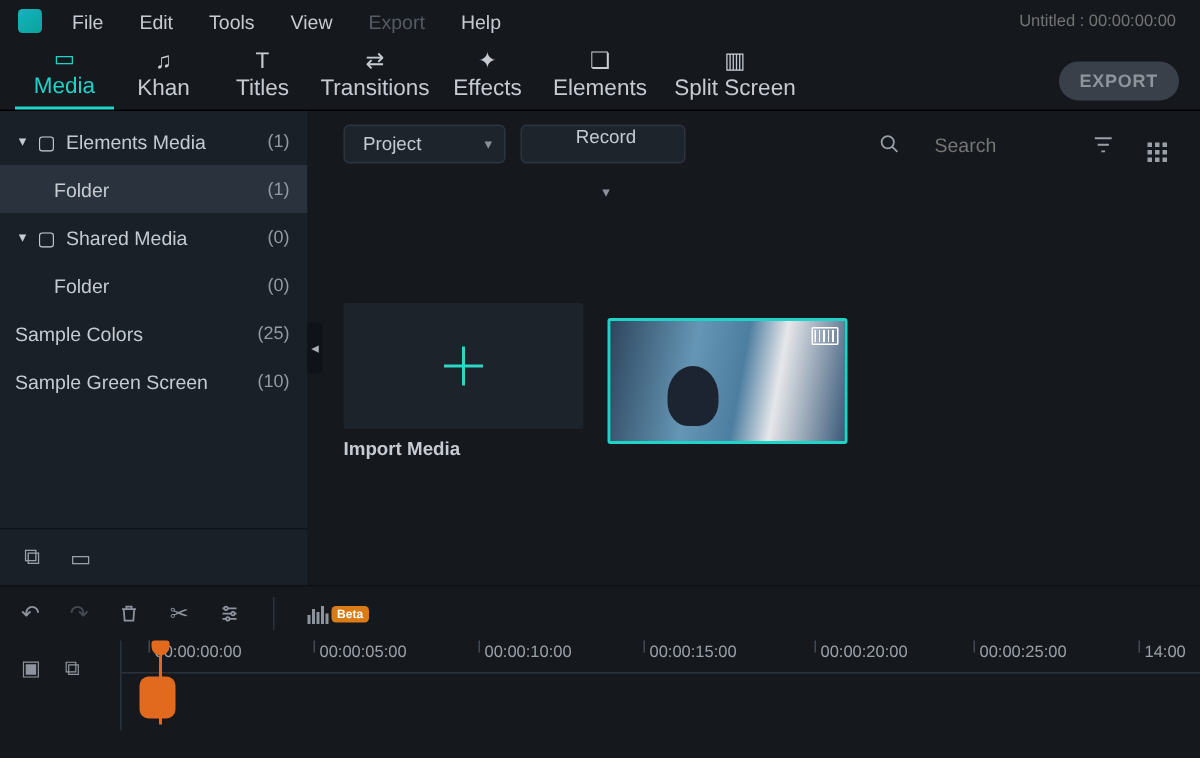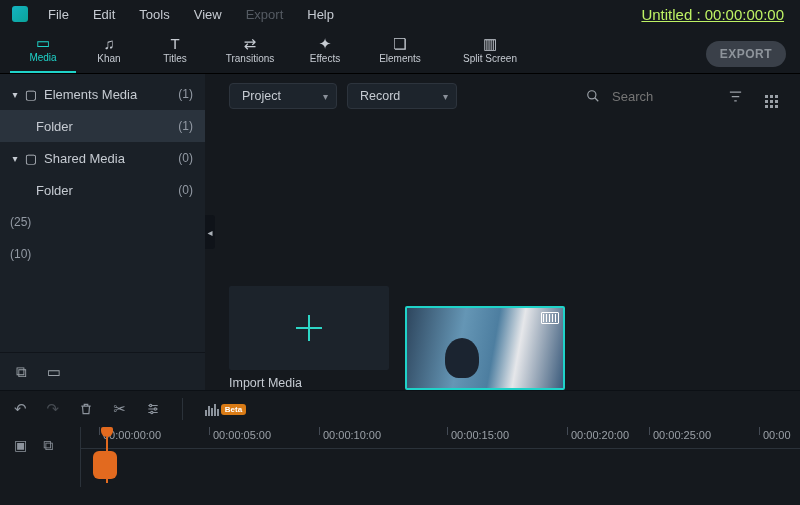--- a/index.html
+++ b/index.html
@@ -3,56 +3,56 @@
 <meta charset="utf-8">
 <style>
   * { margin:0; padding:0; box-sizing:border-box; font-family:"Segoe UI",Arial,sans-serif; }
   body { width:800px; height:505px; background:#15191e; color:#c6cbd2; overflow:hidden; font-size:13px; user-select:none; }
   .menubar { height:28px; display:flex; align-items:center; padding:0 12px; background:#15191e; }
   .app-ico { width:16px; height:16px; background:linear-gradient(135deg,#14b3c1 0%,#0aa39a 100%); border-radius:3px; margin-right:8px; }
   .app-tl { font-size:13px; color:#cfd3d8; margin-right:12px; }
   .menu-it { padding:0 12px; font-size:13px; color:#c6cbd2; cursor:pointer; }
   .menu-it.disabled { color:#555b63; }
   .flex-spacer { flex:1; }
-  .proj-title { font-size:15px; color:#bef264; padding-right:4px;text-decoration:underline; }
+  .proj-title { font-size:11px; color:#737373; padding-right:4px; }
   .tabrow { height:46px; display:flex; align-items:flex-end; background:#15191e; border-bottom:1px solid #000; padding-left:10px; }
   .tab { width:66px; height:46px; display:flex; flex-direction:column; align-items:center; justify-content:center; gap:2px; cursor:pointer; color:#c6cbd2; }
   .tab.wide { width:84px; }
   .tab.wider { width:96px; }
   .tab.active { color:#1fd3c9; border-bottom:2px solid #1fd3c9; }
-  .tab .lbl { font-size:10px; }
+  .tab .lbl { font-size:15px; }
   .tab .ico { font-size:15px; line-height:1; }
   .export-btn { margin:0 14px 6px auto; height:26px; padding:0 14px; border-radius:13px; background:#3a4049; color:#8e949b; font-size:12px; display:flex; align-items:center; cursor:pointer; font-weight:600; letter-spacing:.5px;}
   .workspace { height:316px; display:flex; background:#15191e; position:relative;}
   .sidebar { width:205px; background:#1a2027; display:flex; flex-direction:column; }
   .sb-tree { flex:1; padding-top:4px; }
   .sb-row { height:32px; display:flex; align-items:center; padding:0 12px 0 8px; cursor:pointer; font-size:13px; }
   .sb-row .chev { width:14px; text-align:center; font-size:10px; color:#c6cbd2;}
   .sb-row .fico { width:18px; text-align:center; font-size:13px; margin-right:4px;}
   .sb-row .name { flex:1; }
   .sb-row .cnt { color:#939aa4; font-size:12px;}
   .sb-row.indent .chev { width:28px; }
   .sb-row.selected { background:#2a333d; }
   .sb-row.flat { padding-left:10px; }
   .sb-row.flat .chev{width:0;}
   .sb-bottom { height:38px; display:flex; align-items:center; gap:20px; padding-left:16px; border-top:1px solid #10141a;}
   .sb-bottom .bico{ font-size:15px; color:#9aa0a7; cursor:pointer;}
   .collapse-handle{position:absolute;left:205px;top:50%;transform:translateY(-50%);width:10px;height:34px;background:#0f1319;color:#aab0b7;display:flex;align-items:center;justify-content:center;font-size:10px;cursor:pointer;border-radius:0 3px 3px 0;}
   .main { flex:1; background:#15191e; display:flex; flex-direction:column; }
   .toolbar { height:44px; display:flex; align-items:center; gap:10px; padding:0 16px 0 24px; }
   .dd { height:26px; background:#1d242c; border:1px solid #2d343d; border-radius:4px; display:flex; align-items:center; padding:0 8px 0 12px; font-size:12.5px; color:#c6cbd2; cursor:pointer; gap:12px;}
-  .dd.w1{width:108px;} .dd.w2{width:110px;}
+  .dd.w1{width:108px;} .dd.w2{width:110px;flex-direction:column;}
   .dd .car{font-size:10px;color:#8a9099;}
-  .search { height:26px; background:transparent; display:flex; align-items:center; gap:12px; color:#8b929b; font-size:13px; padding:0 4px; cursor:text; margin-left:auto; width:130px;}
+  .search { height:26px; background:transparent; display:flex; align-items:center; gap:23px; color:#8b929b; font-size:13px; padding:0 4px; cursor:text; margin-left:auto; width:130px;}
   .search .sico{font-size:14px;}
   .search input{background:transparent;border:none;outline:none;color:#c6cbd2;font-size:13px;width:80px;}
   .tico{ color:#9aa0a7; font-size:15px; cursor:pointer; padding:0 6px;}
   .grid-ico{display:inline-grid;grid-template-columns:repeat(3,3px);grid-template-rows:repeat(3,3px);gap:2px;}
   .grid-ico span{background:#9aa0a7;width:3px;height:3px;}
-  .media-grid { flex:1; display:flex; gap:16px; padding:0 0 0 24px; align-items:flex-end;}
+  .media-grid { flex:1; display:flex; gap:16px; padding:0 0 0 24px; align-items:center;font-weight:bold;}
   .card { width:160px; }
   .thumb { width:160px; height:84px; border-radius:2px; position:relative; display:flex; align-items:center; justify-content:center; }
   .thumb.import { background:#1c232b; cursor:pointer;}
   .plus { width:26px;height:26px; position:relative;}
   .plus::before,.plus::after{content:"";position:absolute;background:#2dd6c6;}
   .plus::before{left:12px;top:0;width:2px;height:26px;}
   .plus::after{top:12px;left:0;height:2px;width:26px;}
   .thumb.clip { border:2px solid #1fd3c9; background:linear-gradient(100deg,#2e465e 0%,#6596b5 35%,#4d7ea0 55%,#e6e7ea 70%,#3a5a7b 100%); cursor:pointer;}
   .clip-badge{position:absolute;top:4px;right:4px;width:18px;height:12px;border:1px solid #fff;border-radius:1px;}
   .clip-badge::before{content:"";position:absolute;inset:1px;background:repeating-linear-gradient(90deg,#fff 0 1px,transparent 1px 3px);}
@@ -149,24 +149,26 @@
         <span class="name">Shared Media</span>
         <span class="cnt">(0)</span>
       </div>
       <div class="sb-row indent">
         <span class="chev"></span>
         <span class="name">Folder</span>
         <span class="cnt">(0)</span>
       </div>
       <div class="sb-row flat">
         <span class="chev"></span>
+        <span class="name">Sample Colors</span>
         <span class="cnt">(25)</span>
       </div>
       <div class="sb-row flat">
         <span class="chev"></span>
+        <span class="name">Sample Green Screen</span>
         <span class="cnt">(10)</span>
       </div>
     </div>
     <div class="sb-bottom">
       <span class="bico">⧉</span>
       <span class="bico">▭</span>
     </div>
   </div>
   <div class="collapse-handle">◂</div>
 
@@ -262,24 +264,24 @@
 <div class="timeline">
   <div class="tl-left">
     <span class="tl-ico">▣</span>
     <span class="tl-ico">⧉</span>
   </div>
   <div class="tl-track">
     <div class="ruler">
       <div class="tick" style="left:20px"><span>00:00:00:00</span></div>
       <div class="tick" style="left:130px"><span>00:00:05:00</span></div>
       <div class="tick" style="left:240px"><span>00:00:10:00</span></div>
-      <div class="tick" style="left:368px"><span>00:00:15:00</span></div>
-      <div class="tick" style="left:488px"><span>00:00:20:00</span></div>
+      <div class="tick" style="left:350px"><span>00:00:15:00</span></div>
+      <div class="tick" style="left:464px"><span>00:00:20:00</span></div>
       <div class="tick" style="left:570px"><span>00:00:25:00</span></div>
-      <div class="tick" style="left:680px"><span>00:00</span></div>
+      <div class="tick" style="left:680px"><span>14:00</span></div>
     </div>
     <div class="clip-chip"></div>
     <div class="playhead">
       <div class="head"></div>
         <div class="line"></div>
     </div>
   </div>
 </div>
 
 </body></html>

